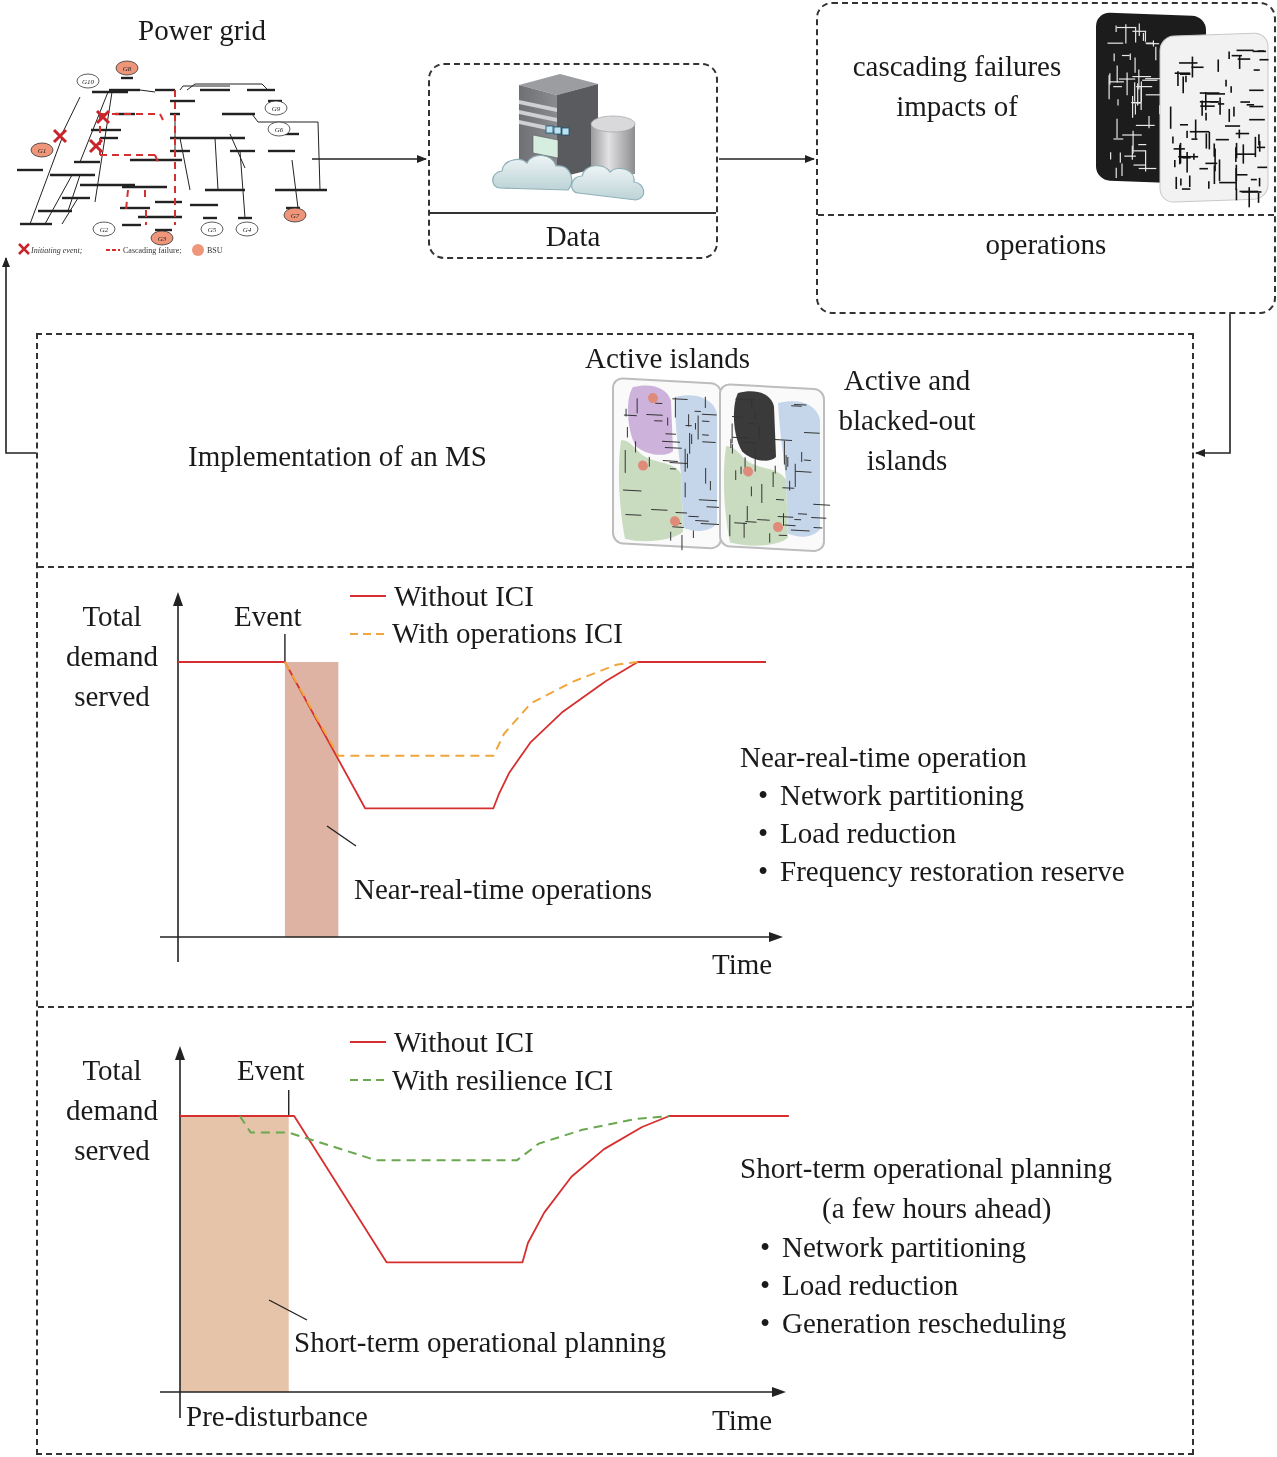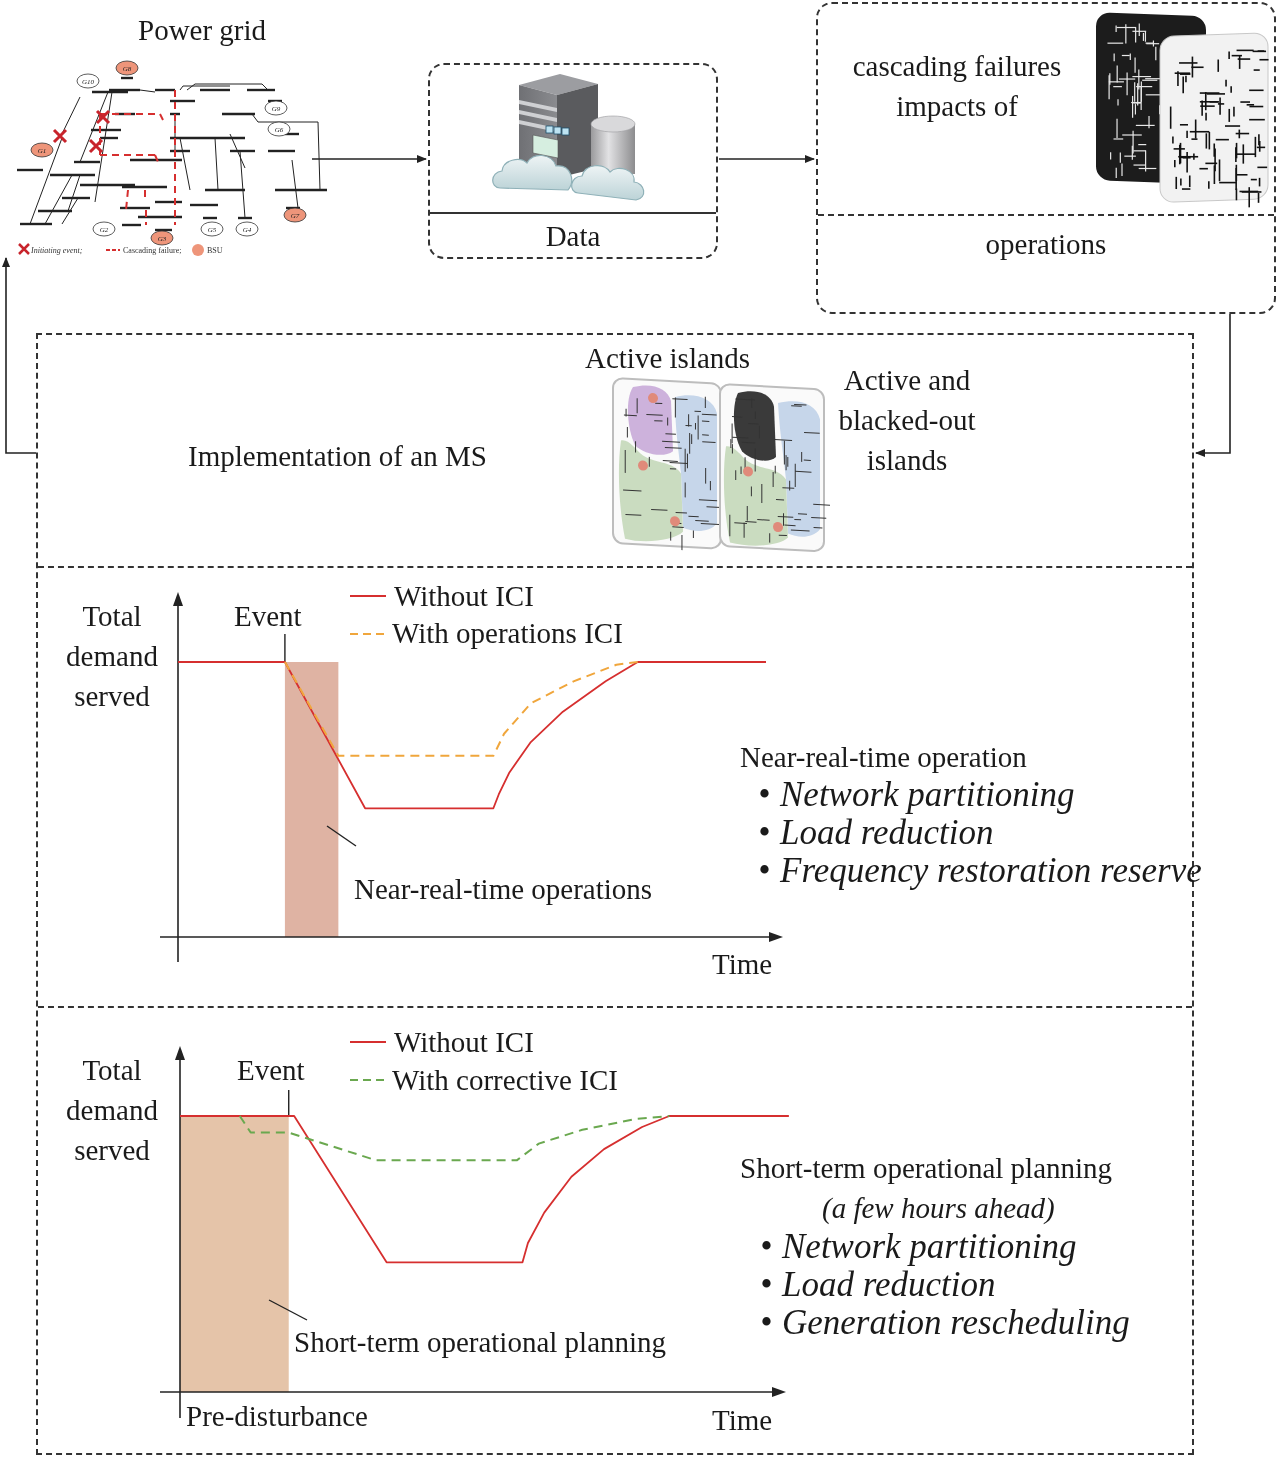--- a/index.html
+++ b/index.html
@@ -5,21 +5,21 @@
   html, body { margin: 0; padding: 0; background: #ffffff; }
   body { width: 1277px; height: 1457px; position: relative; overflow: hidden;
          font-family: "Liberation Serif", "DejaVu Serif", serif; color: #1a1a1a; }
   .abs { position: absolute; }
   .txt { font-size: 29px; line-height: 40px; white-space: nowrap; }
   .center { text-align: center; }
   .dashbox { position: absolute; border: 2px dashed #333; box-sizing: border-box; }
   .rounded { border-radius: 16px; }
   svg { position: absolute; left: 0; top: 0; overflow: visible; }
   .bullet-list { list-style: none; margin: 0; padding: 0; }
-  .bullet-list li { font-size: 35px; line-height: 38px; white-space: nowrap; font-style: italic; }
+  .bullet-list li { font-size: 29px; line-height: 38px; white-space: nowrap; }
   .bullet-list li::before { content: "•"; display: inline-block; width: 22px; }
 </style>
 </head>
 <body>
 
 <div class="abs txt" style="left:90px;top:10px;margin-left:48px;">Power grid</div>
 
 <svg id="grid-svg" width="340" height="260">
   <g stroke="#222" stroke-width="1.4" fill="none" id="grid-lines">
       <line x1="100" y1="138" x2="118" y2="138" stroke-width="2.4"></line>
@@ -547,24 +547,24 @@
 <div class="abs txt center" style="left:50px;top:1050px;width:124px;">
   <div>Total</div>
   <div>demand</div>
   <div>served</div>
 </div>
 <div class="abs txt" style="left:237px;top:1050px;">Event</div>
 <div class="abs txt" style="left:712px;top:1400px;">Time</div>
 <div class="abs txt" style="left:294px;top:1322px;">Short-term operational planning</div>
 <div class="abs txt" style="left:186px;top:1396px;">Pre-disturbance</div>
 <div class="abs txt" style="left:394px;top:1022px;">Without ICI</div>
-<div class="abs txt" style="left:392px;top:1060px;">With corrective ICI</div>
+<div class="abs txt" style="left:392px;top:1060px;">With resilience ICI</div>
 <div class="abs" style="left:740px;top:1148px;">
   <div class="txt" style="line-height:40px;">Short-term operational planning</div>
-  <div class="txt" style="line-height:40px;padding-left:82px;font-style:italic;">(a few hours ahead)</div>
+  <div class="txt" style="line-height:40px;padding-left:82px;">(a few hours ahead)</div>
   <ul class="bullet-list" style="margin-left:20px;">
     <li>Network partitioning</li>
     <li>Load reduction</li>
     <li>Generation rescheduling</li>
   </ul>
 </div>
 <svg id="chart2" width="1277" height="1457">
     <rect x="180" y="1116" width="108.72727272727275" height="276" fill="#e5c4a9"></rect>
     <line x1="180" y1="1418" x2="180" y2="1058" stroke="#222" stroke-width="1.6"></line>
     <path d="M175,1060 L180,1046 L185,1060 Z" fill="#222"></path>

